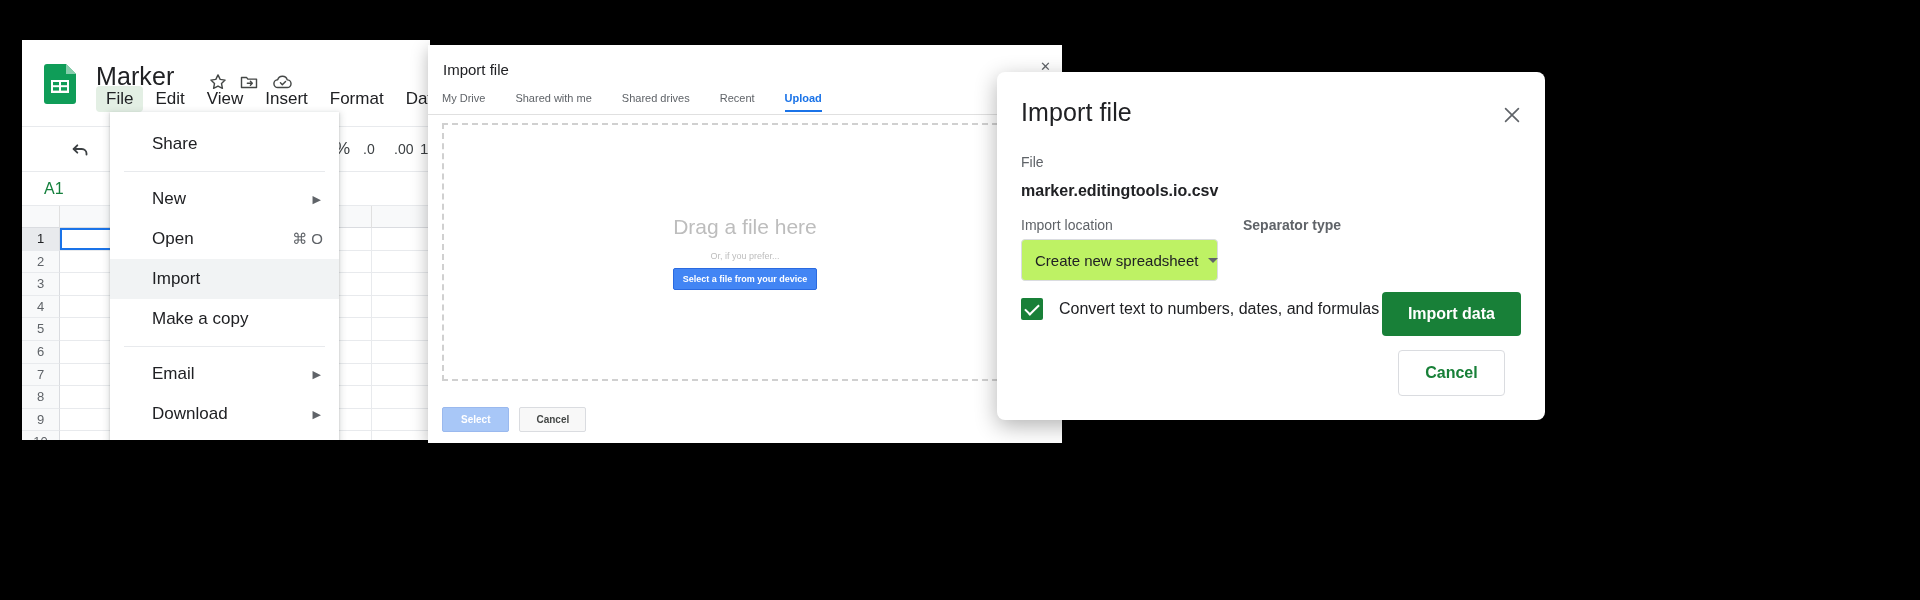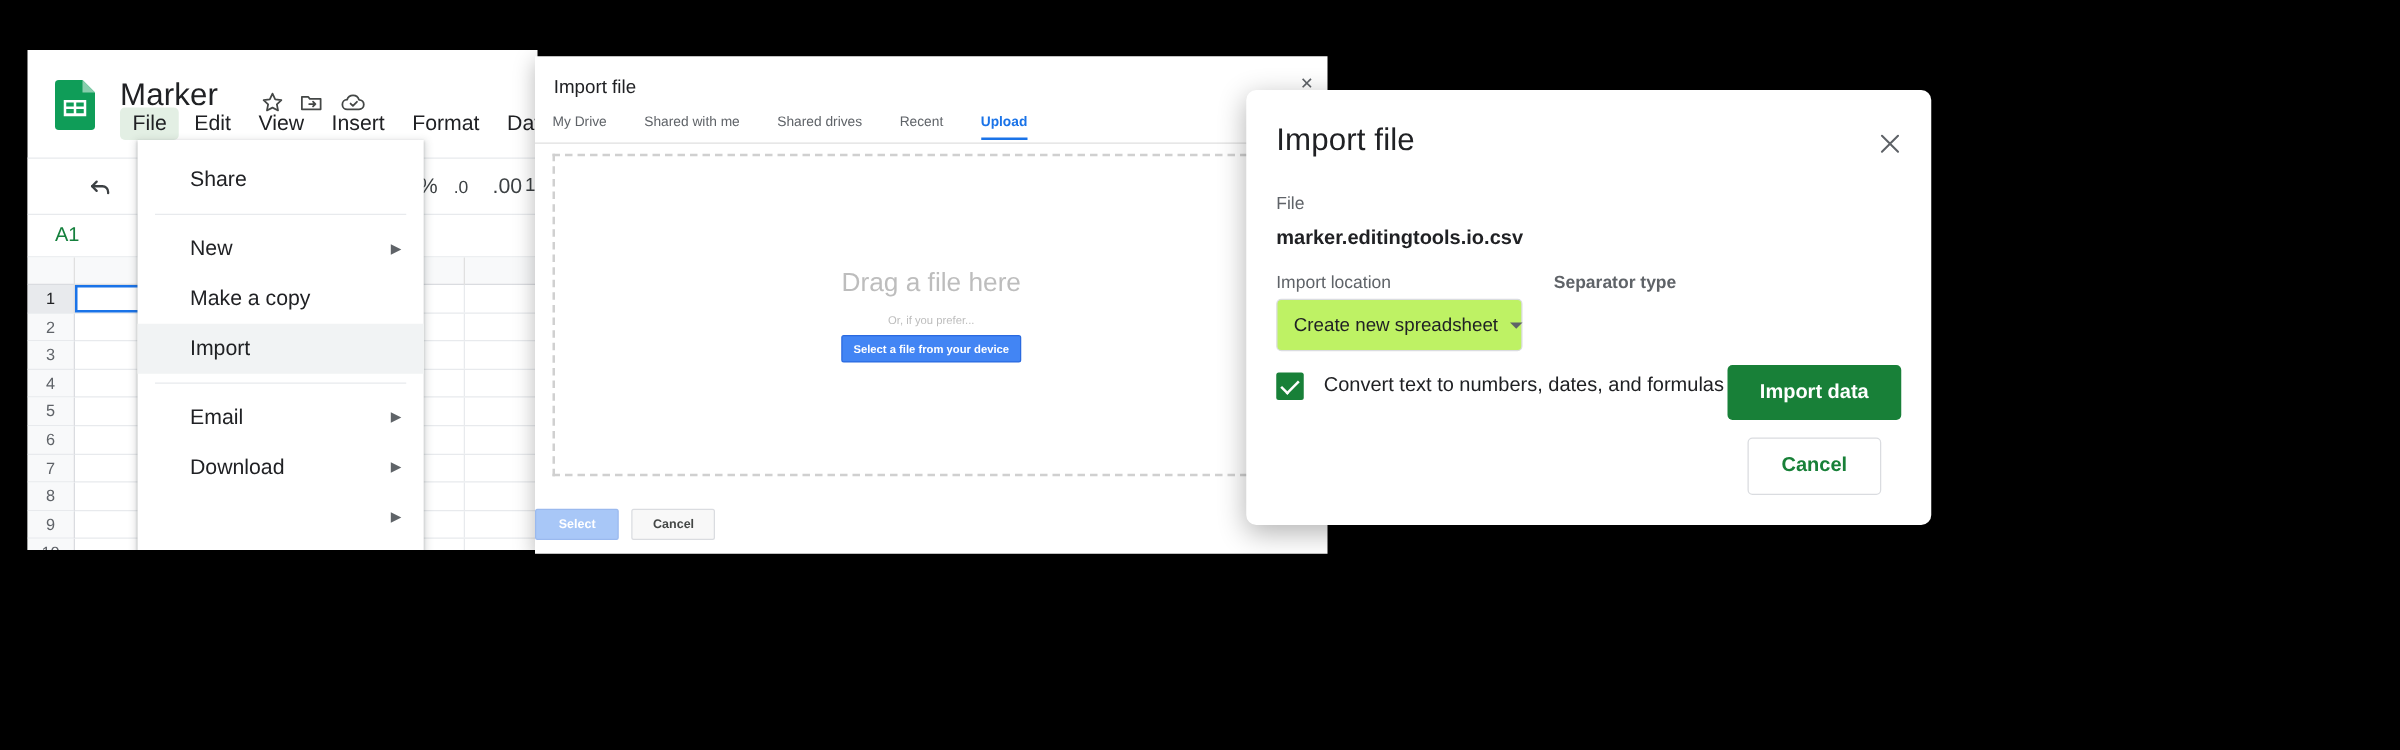--- a/index.html
+++ b/index.html
@@ -51,21 +51,21 @@
     border-top: 1px solid #e8eaed; border-bottom: 1px solid #e8eaed;
     background: #fff;
   }
   .gs-tb-icon {
     position: absolute; top: 12px; color: #3c4043;
     font-size: 16px; line-height: 20px;
   }
   #gs-undo-icon { left: 48px; top: 11px; width: 22px; height: 22px; }
   #gs-percent-icon { left: 313px; font-size: 17px; }
   #gs-dec-dec-icon { left: 341px; font-size: 14px; }
-  #gs-dec-inc-icon { left: 372px; font-size: 17px; }
+  #gs-dec-inc-icon { left: 372px; font-size: 14px; }
   #gs-num-format-icon { left: 398px; font-size: 15px; }
 
   .gs-formulabar {
     position: absolute; left: 0; top: 132px; width: 100%; height: 34px;
     border-bottom: 1px solid #e8eaed; background: #fff;
   }
   .gs-namebox {
     position: absolute; left: 22px; top: 8px;
     font-size: 16px; color: #15803d;
   }
@@ -187,21 +187,21 @@
     font-size: 9px; color: #bdbdbd; margin-bottom: 7px;
   }
   #dropzone-select-button {
     background: #4285f4; color: #ffffff;
     font-size: 9px; font-weight: bold;
     padding: 5px 9px; border: 1px solid #2a6ae0; border-radius: 2px;
     white-space: nowrap;
   }
   #picker-footer {
     position: absolute; left: 0; bottom: 0; width: 100%; height: 48px;
-    display: flex; align-items: center; gap: 10px;
+    display: flex; align-items: center; padding-left: 14px; gap: 10px;
   }
   #picker-select-button {
     background: #a8c7f7; color: #ffffff;
     font-size: 10px; font-weight: bold;
     padding: 6px 18px; border-radius: 2px; border: 1px solid #9ab9ee;
   }
   #picker-cancel-button {
     background: #f8f8f8; color: #444746;
     font-size: 10px; font-weight: bold;
     padding: 6px 16px; border-radius: 2px; border: 1px solid #dadce0;
@@ -455,24 +455,28 @@
     <div id="gs-file-menu">
       <div class="gs-menu-row">
         <span>Share</span>
       </div>
       <div class="gs-menu-sep"></div>
       <div class="gs-menu-row">
         <span>New</span>
         <span class="gs-menu-arrow">▶</span>
       </div>
       <div class="gs-menu-row">
-        <span>Make a copy</span>
+        <span>Open</span>
+        <span class="gs-menu-shortcut">⌘ O</span>
       </div>
       <div class="gs-menu-row hl">
         <span>Import</span>
+      </div>
+      <div class="gs-menu-row">
+        <span>Make a copy</span>
       </div>
       <div class="gs-menu-sep"></div>
       <div class="gs-menu-row">
         <span>Email</span>
         <span class="gs-menu-arrow">▶</span>
       </div>
       <div class="gs-menu-row">
         <span>Download</span>
         <span class="gs-menu-arrow">▶</span>
       </div>

